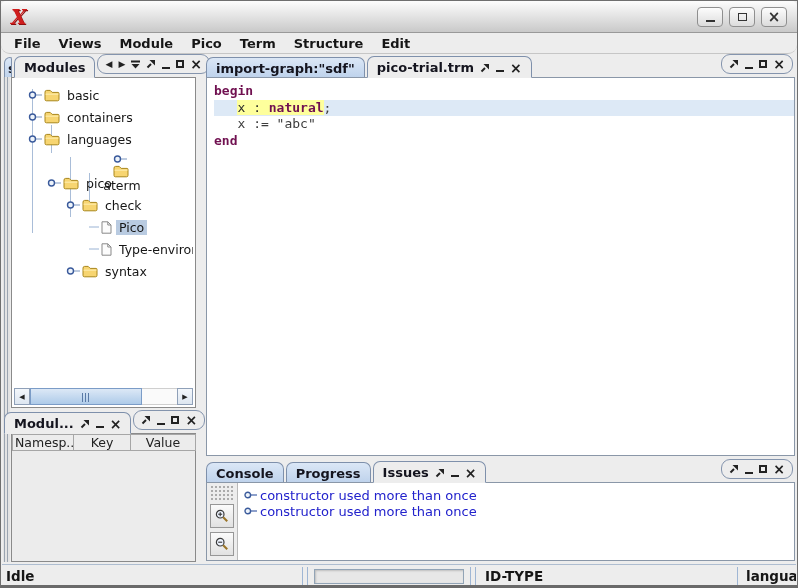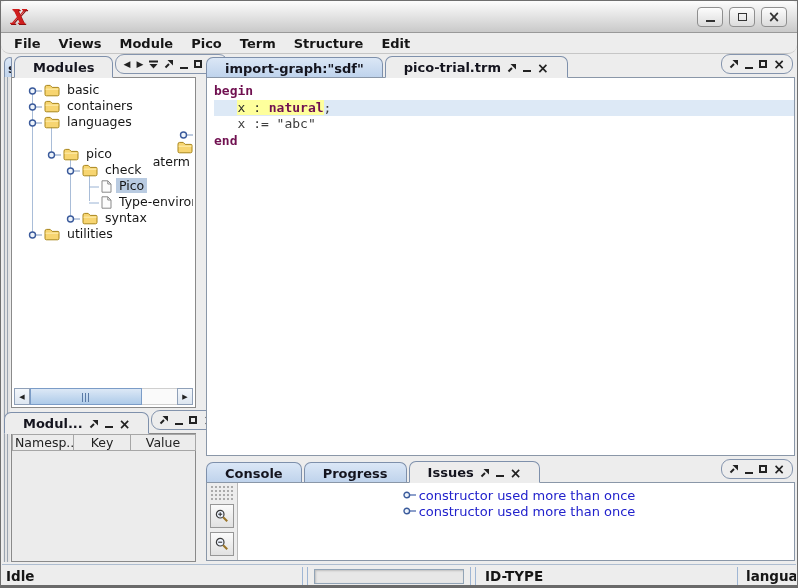--- a/index.html
+++ b/index.html
@@ -25,21 +25,21 @@
   
   .menubar{position:absolute;top:32px;left:0;right:0;height:20px;display:flex;
     align-items:center;padding-left:4px;background:#ededed;border-bottom:1px solid #c6c6c6;border-radius:9px;}
   .menu-item{font-weight:bold;font-size:13px;color:#161616;padding:0 9px;cursor:default;}
 
   
   .panel{position:absolute;}
   .tabrow{position:relative;height:23px;display:flex;align-items:flex-end;padding-left:1px;}
   .tabs-slot{display:flex;align-items:flex-end;}
   .tab{height:20px;box-sizing:border-box;border:1px solid #7e90ab;border-bottom:none;
-    border-radius:7px 7px 0 0;padding:1px 18px 0;margin-right:2px;
+    border-radius:7px 7px 0 0;padding:1px 9px 0;margin-right:2px;
     font-weight:bold;font-size:13px;color:#14141e;
     background:linear-gradient(#dbe7f6,#bfd3ec);display:flex;align-items:center;gap:6px;white-space:nowrap;}
   .tab.selected{background:#ededed;height:22px;margin-bottom:-1px;z-index:2;
     border-bottom:1px solid #ededed;}
   .tab.clipped{width:14px;padding:1px 3px 0;overflow:hidden;border-radius:6px 2px 0 0;}
   .tab-label{pointer-events:none;}
   .icon-group{margin-left:auto;margin-bottom:3px;margin-right:4px;height:18px;
     border:1px solid #8494ad;border-radius:9px;background:#ededed;
     display:flex;align-items:center;gap:6px;padding:0 7px;}
   .mi{display:inline-flex;align-items:center;justify-content:center;line-height:1;}
@@ -51,21 +51,21 @@
 
   
   .dock-grip{position:absolute;left:2px;top:76px;width:7px;height:485px;background:#e3e3e3;}
   .dock-grip::before{content:"";position:absolute;left:1px;top:0;bottom:0;width:1px;
     background:#9aa4b0;box-shadow:3px 0 0 #9aa4b0;}
 
   
   .modules-panel{left:2px;top:53px;width:194px;height:355px;}
   .tree-content{top:23px;left:8px;right:1px;bottom:1px;border-color:#8a8a8a;}
   .tree{position:absolute;left:2px;top:3px;right:2px;bottom:21px;overflow:hidden;font-size:12.5px;}
-  .tree-row{height:16px;display:flex;align-items:flex-end;white-space:nowrap;position:relative;z-index:1;}
+  .tree-row{height:16px;display:flex;align-items:center;white-space:nowrap;position:relative;z-index:1;margin-top:6px;}
   .row-label{margin-left:4px;padding:0 3px;color:#161616;}
   .row-label.selected{background:#b9cbe1;}
   .connector{position:absolute;width:1px;background:#a9bdd8;z-index:0;}
   .hscroll{position:absolute;left:2px;right:2px;bottom:2px;height:17px;display:flex;}
   .sbtn{width:16px;height:17px;box-sizing:border-box;border:1px solid #8fa0b8;
     background:linear-gradient(#f4f7fb,#dde6f0);display:flex;align-items:center;justify-content:center;
     font-size:7px;color:#222;}
   .sthumb{width:112px;box-sizing:border-box;background:linear-gradient(#dcE8f6,#aecbe9);
     border:1px solid #7b9cc7;position:relative;}
   .sthumb::after{content:"";position:absolute;left:50%;top:4px;width:9px;height:9px;margin-left:-4px;
@@ -99,21 +99,21 @@
   .console-panel{left:204px;top:458px;width:592px;height:104px;}
   .console-content{top:23px;left:1px;right:2px;bottom:2px;display:flex;}
   .side-toolbar{width:30px;background:#ededed;border-right:1px solid #b9b9b9;
     display:flex;flex-direction:column;align-items:center;}
   .grip-dots{width:24px;height:15px;margin-top:2px;
     background:radial-gradient(#ababab 1px,transparent 1.1px);background-size:4px 4px;}
   .tool-btn{width:24px;height:24px;box-sizing:border-box;border:1px solid #979797;
     background:linear-gradient(#fbfbfb,#e1e1e1);margin-top:4px;
     display:flex;align-items:center;justify-content:center;}
   .issues-list{flex:1;background:#fff;padding:4px 0 0 6px;font-size:13px;}
-  .issue-row{display:flex;align-items:center;height:16px;color:var(--issue,#2222cc);white-space:nowrap;justify-content:center;}
+  .issue-row{display:flex;align-items:center;height:16px;color:var(--issue,#2222cc);white-space:nowrap;}
   .issue-row .lbl{margin-left:3px;}
 
   
   .statusbar{position:absolute;left:1px;right:1px;top:563px;height:22px;background:#ededed;
     border-top:1px solid #aebdd0;display:flex;align-items:center;
     font-weight:bold;font-size:13.5px;color:#161616;}
   .sb-idle{width:298px;padding-left:4px;box-sizing:border-box;}
   .sb-sep{width:1px;height:18px;background:#9fb6d4;margin:0 2px;flex:none;}
   .sb-progress{width:150px;height:15px;box-sizing:border-box;border:1px solid #92a4b6;
     background:#e7e7e7;box-shadow:inset 1px 1px 2px rgba(0,0,0,.18);margin:0 4px;flex:none;}
@@ -307,35 +307,20 @@
                 <circle cx="4.5" cy="6" r="3" fill="#eef4fb" stroke="#3a5a9b" stroke-width="1.4"></circle>
               </svg>
             </span>
             <span class="mi" style="margin-left: 2px;">
               <svg width="16" height="13" viewBox="0 0 16 13">
                 <path d="M1 3.2 Q1 1.4 2.6 1.4 H6.2 L8.2 3.4 H14 Q15 3.4 15 4.4 V10.4 Q15 11.8 13.6 11.8 H2.4 Q1 11.8 1 10.4 Z" fill="#f7d571" stroke="#a9861a"></path>
                 <path d="M1.6 5.2 H14.4" stroke="#fdeaa8" stroke-width="1.2"></path>
               </svg>
             </span>
             <span class="row-label">syntax</span>
-          </div>
-          <div class="tree-row" style="padding-left: 14px;">
-            <span class="mi">
-              <svg width="14" height="12" viewBox="0 0 14 12">
-                <line x1="7.5" y1="6" x2="14" y2="6" stroke="#7c97c0"></line>
-                <circle cx="4.5" cy="6" r="3" fill="#eef4fb" stroke="#3a5a9b" stroke-width="1.4"></circle>
-              </svg>
-            </span>
-            <span class="mi" style="margin-left: 2px;">
-              <svg width="16" height="13" viewBox="0 0 16 13">
-                <path d="M1 3.2 Q1 1.4 2.6 1.4 H6.2 L8.2 3.4 H14 Q15 3.4 15 4.4 V10.4 Q15 11.8 13.6 11.8 H2.4 Q1 11.8 1 10.4 Z" fill="#f7d571" stroke="#a9861a"></path>
-                <path d="M1.6 5.2 H14.4" stroke="#fdeaa8" stroke-width="1.2"></path>
-              </svg>
-            </span>
-            <span class="row-label">utilities</span>
           </div>
           <div class="connector" style="left: 18px; top: 8px; height: 144px;"></div>
           <div class="connector" style="left: 37px; top: 44px; height: 28px;"></div>
           <div class="connector" style="left: 56px; top: 76px; height: 60px;"></div>
           <div class="connector" style="left: 75px; top: 92px; height: 28px;"></div>
         </div>
       <div class="hscroll">
         <span class="sbtn">◀</span>
         <span class="sthumb"></span>
         <span class="strack"></span>

